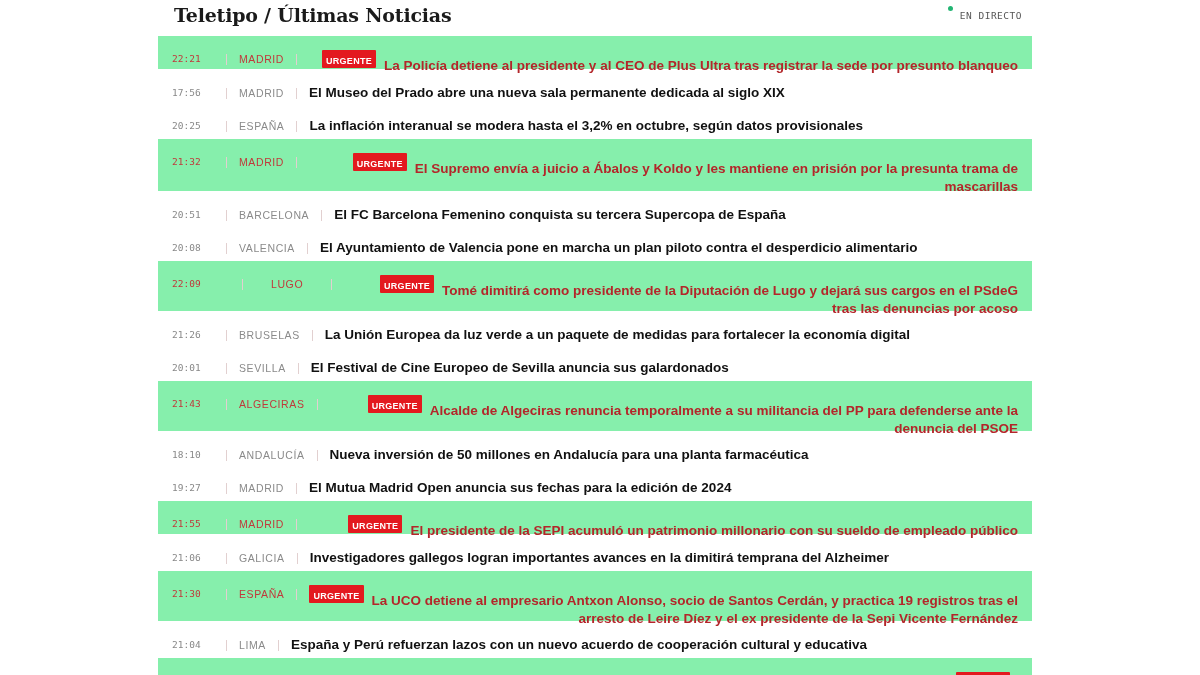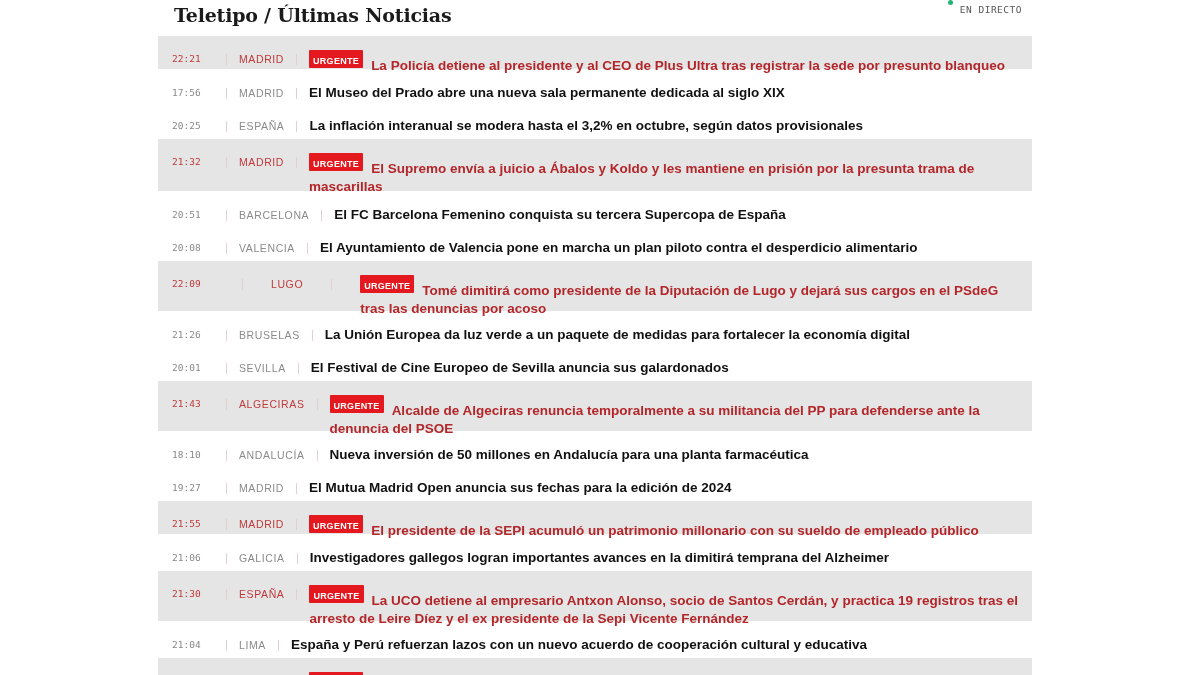--- a/index.html
+++ b/index.html
@@ -1,32 +1,32 @@
 <!DOCTYPE html>
 <html><head>
   <meta charset="utf-8">
   <style>
     * { box-sizing: border-box; margin: 0; padding: 0; }
     html, body { width: 1200px; height: 675px; overflow: hidden; background: #ffffff; }
     body { font-family: "Liberation Sans", "DejaVu Sans", sans-serif; color: #111; position: relative; }
     .page { position: absolute; left: 158px; top: 0; width: 874px; }
     .header { height: 34px; position: relative; }
     .title { position: absolute; left: 16px; top: 4px; font-family: "DejaVu Serif", "Liberation Serif", serif; font-size: 19px; font-weight: bold; color: #1a1a1a; letter-spacing: -0.2px; }
-    .live { position: absolute; right: 10px; top: 4px; font-family: "DejaVu Sans Mono", "Liberation Mono", monospace; font-size: 9.5px; color: #555; letter-spacing: 0.5px; }
+    .live { position: absolute; right: 10px; top: 10px; font-family: "DejaVu Sans Mono", "Liberation Mono", monospace; font-size: 9.5px; color: #555; letter-spacing: 0.5px; }
     .live-dot { position: absolute; left: -12px; top: -4px; width: 5px; height: 5px; border-radius: 50%; background: #22b573; }
     .list { position: relative; }
     .row { position: relative; display: flex; align-items: flex-start; padding: 0 14px; }
-    .row.urgent { background: #e5e5e5; }
+    .row.urgent { background: #86efac; }
     .time { flex: none; width: 54px; font-family: "DejaVu Sans Mono", "Liberation Mono", monospace; font-size: 9.5px; color: #888; padding-top: 3px; }
     .row.urgent .time { color: #c0393b; }
     .sep { flex: none; width: 1px; height: 11px; background: #e2d0d0; margin-top: 4px; }
     .city { flex: none; font-family: "Liberation Sans", sans-serif; font-size: 10.5px; color: #8a8a8a; letter-spacing: 0.6px; padding-top: 3px; margin: 0 12px; }
     .row.urgent .city { color: #c0393b; }
     .headline { flex: 1; font-size: 13.5px; font-weight: bold; line-height: 18px; color: #111; padding-left: 12px; }
-    .row.urgent .headline { color: #b3262a; }
+    .row.urgent .headline { color: #b3262a; text-align: right; }
     .badge { display: inline-block; background: #e3191f; color: #fff; font-size: 9px; font-weight: bold; letter-spacing: 0.3px; padding: 1px 4px 0 4px; height: 18px; line-height: 20px; vertical-align: 2px; margin-right: 8px; border-radius: 1px; overflow: hidden; }
     .time-sep { margin-right: 12px; }
   </style>
 </head>
 <body>
 
 <div class="page">
   <div class="header">
     <div class="title">Teletipo / Últimas Noticias</div>
     <div class="live">

